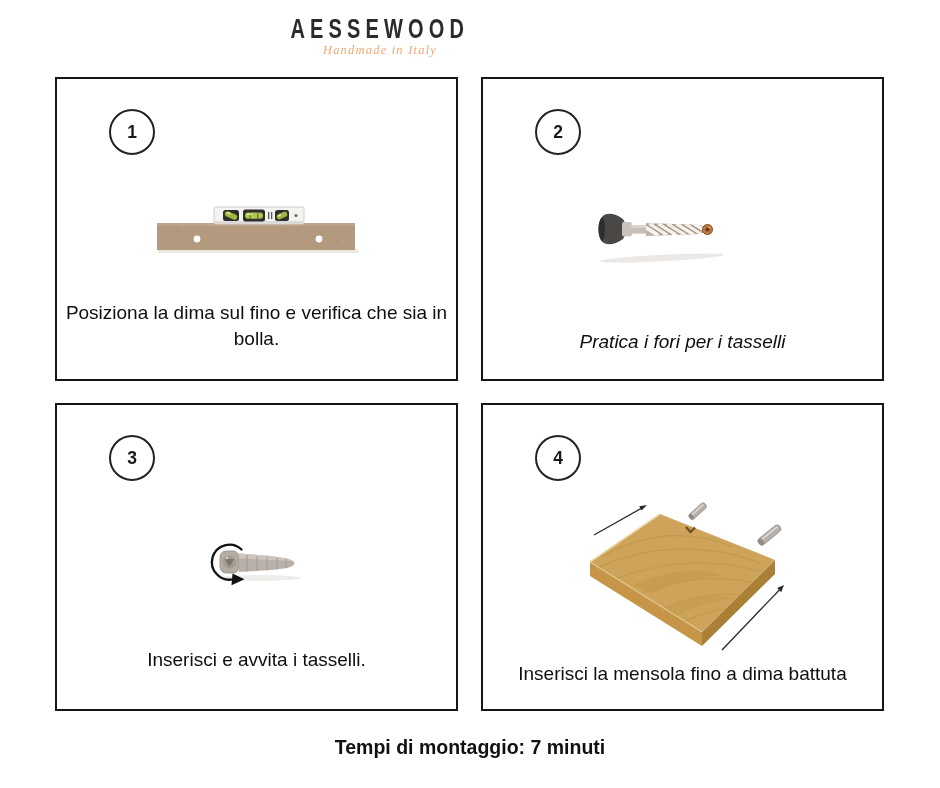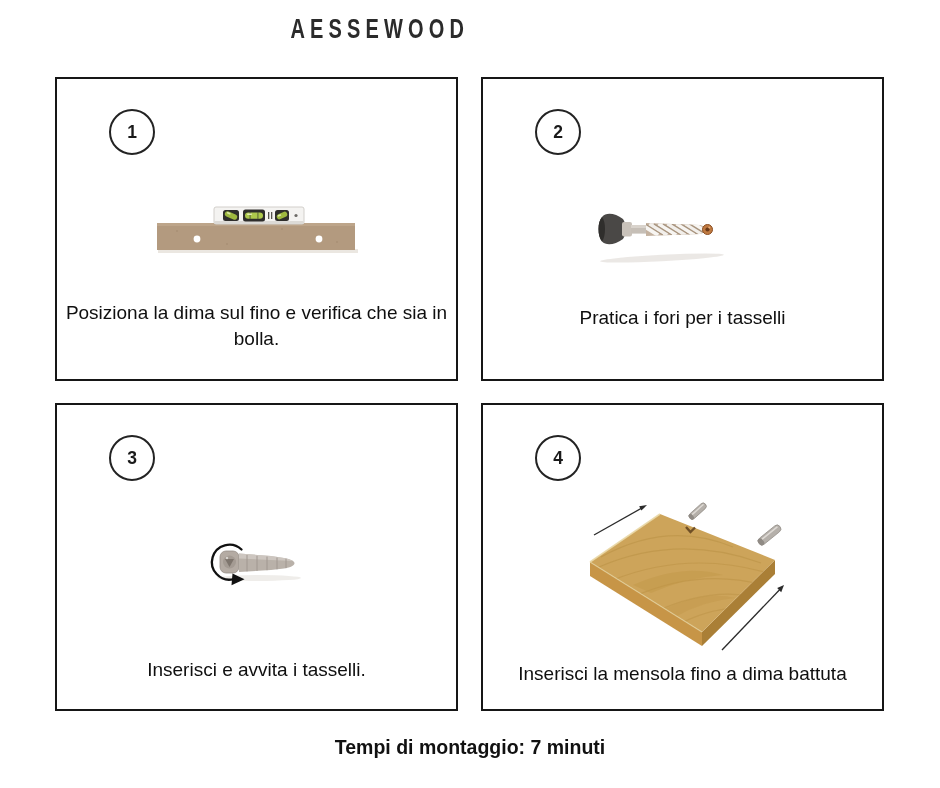--- a/index.html
+++ b/index.html
@@ -24,34 +24,35 @@
   .badge{position:absolute;left:52px;top:30px;width:46px;height:46px;border:2px solid #232323;
          border-radius:50%;box-sizing:border-box;display:flex;align-items:center;justify-content:center;
          font-size:17.5px;font-weight:700;color:#1a1a1a;background:#fff;z-index:2;}
 
   .illo{position:absolute;left:0;top:0;width:399px;height:100%;}
   .illo svg{display:block;}
 
   .caption{position:absolute;left:4px;right:4px;margin:0;text-align:center;
            font-size:19px;line-height:26px;color:#0f0f0f;}
   .cap1{top:221px;}
-  .cap2{top:226px;}
-  .cap3{top:252px;}
+  .cap2{top:250px;font-style:italic;}
+  .cap3{top:242px;}
   .cap4{top:256px;}
 
   .footer{position:absolute;left:0;top:736px;width:940px;margin:0;text-align:center;
           font-size:19.5px;font-weight:700;color:#111;}
 </style>
 </head>
 <body>
 
 <div class="page">
 
   <div class="brand-wrap">
     <div class="brand">AESSEWOOD</div>
+    <div class="tagline">Handmade in Italy</div>
   </div>
 
   <section class="card card1">
     <div class="badge">
       <span>1</span>
     </div>
     <div class="illo">
       <svg width="399" height="300" viewBox="0 0 399 300">
 
         <rect x="101" y="170" width="200" height="4" fill="#e6e1da" opacity="0.8"></rect>

